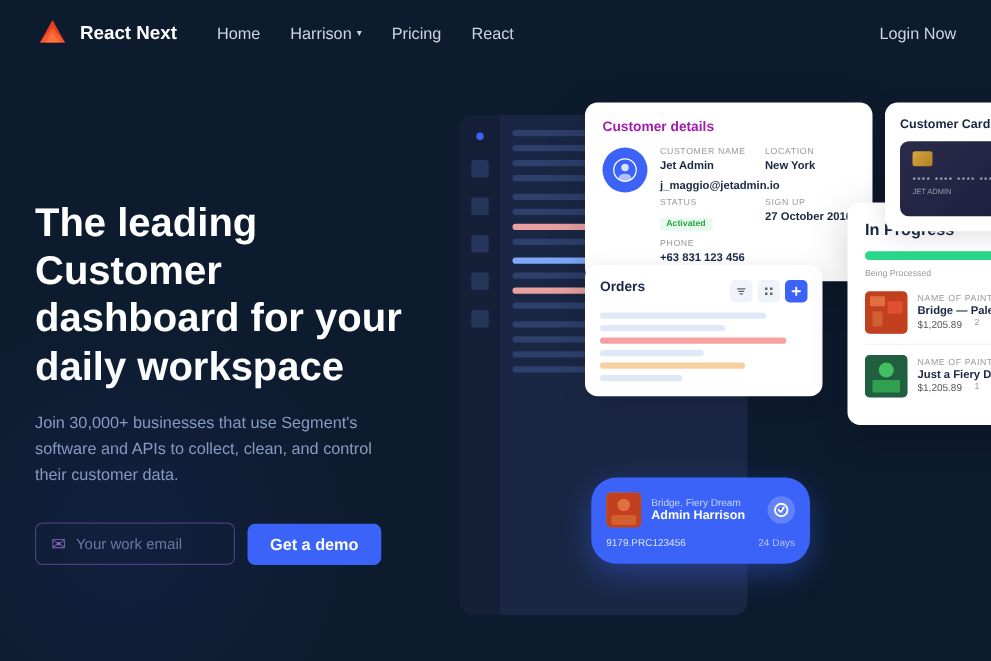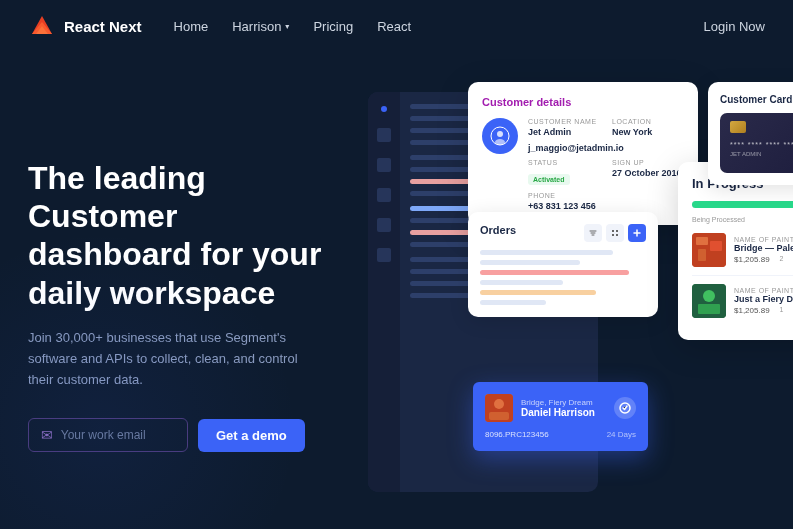--- a/index.html
+++ b/index.html
@@ -444,21 +444,21 @@
       color: rgba(255,255,255,0.5);
     }
 
     
     .profile-card-panel {
       position: absolute;
       top: 300px;
       left: 105px;
       width: 175px;
       background: #3b63f7;
-      border-radius: 6px;
+      border-radius: 20px;
       padding: 12px;
       box-shadow: 0 8px 24px rgba(59,99,247,0.4);
     }
     .profile-top {
       display: flex;
       align-items: center;
       gap: 8px;
       margin-bottom: 8px;
     }
     .profile-thumb {
@@ -738,29 +738,29 @@
       <div class="profile-top">
         <div class="profile-thumb">
           <svg width="28" height="28" viewBox="0 0 28 28">
               <rect width="28" height="28" fill="#c04020" rx="4"></rect>
               <circle cx="14" cy="10" r="5" fill="#e07040"></circle>
               <rect x="4" y="18" width="20" height="8" fill="#d06030" rx="2"></rect>
             </svg>
         </div>
         <div class="profile-info">
           <div class="profile-item-name">Bridge, Fiery Dream</div>
-          <div class="profile-name">Daniel Harrison</div>
+          <div class="profile-name">Admin Harrison</div>
         </div>
         <div class="profile-badge">
           <svg width="12" height="12" viewBox="0 0 12 12">
               <circle cx="6" cy="6" r="5" fill="none" stroke="#fff" stroke-width="1.5"></circle>
               <path d="M4 6l1.5 1.5L8 4" stroke="#fff" stroke-width="1.5" stroke-linecap="round" stroke-linejoin="round"></path>
             </svg>
         </div>
       </div>
       <div class="profile-bottom">
-        <span class="profile-order-num">8096.PRC123456</span>
+        <span class="profile-order-num">9179.PRC123456</span>
         <span class="profile-date">24 Days</span>
       </div>
     </div>
 
   </div>
 </section>
 
 </body></html>

